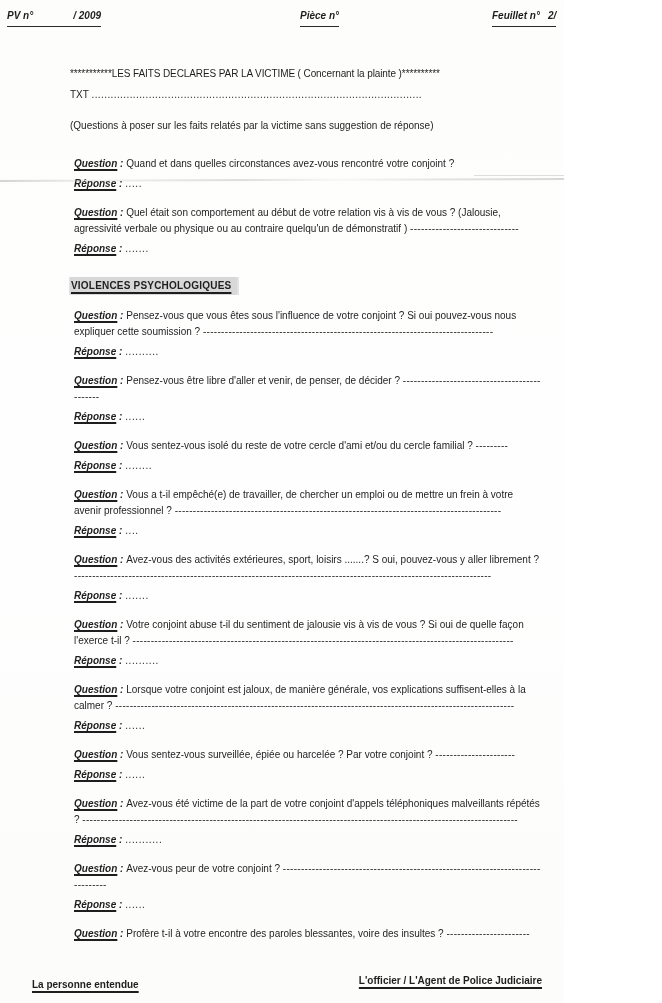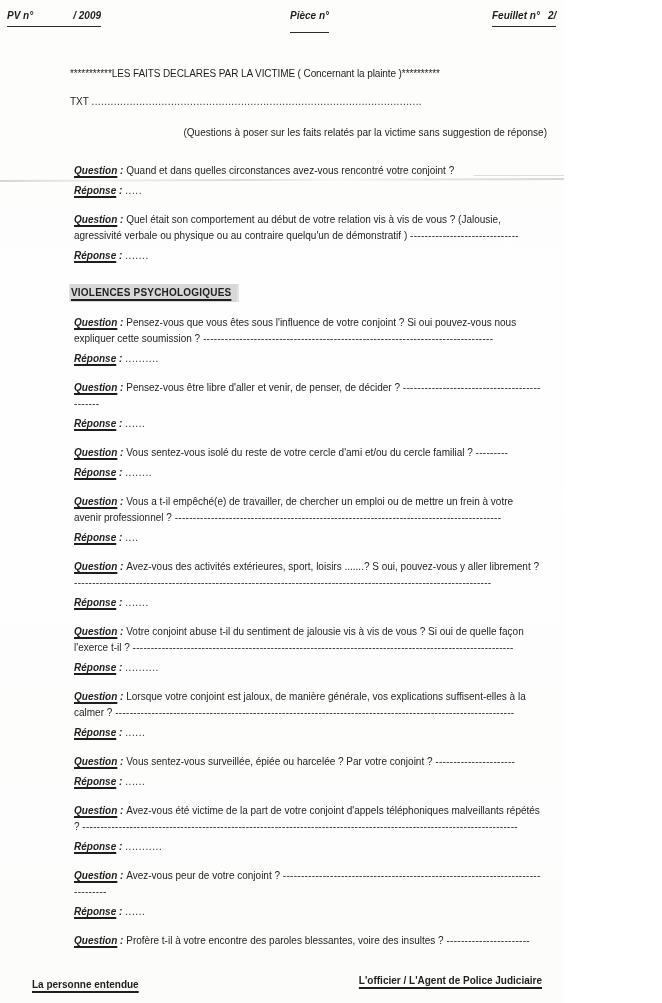--- a/index.html
+++ b/index.html
@@ -21,29 +21,29 @@
   
   .doc-header {
     position: relative;
     height: 30px;
     font-weight: bold;
     font-style: italic;
   }
   .hdr-item { position: absolute; top: 8px; white-space: nowrap; }
   .hdr-pv { left: 7px; border-bottom: 1.5px solid #2a2a2a; padding-bottom: 2px; }
   .hdr-gap { display: inline-block; width: 40px; }
-  .hdr-piece { left: 290px; border-bottom: 1.5px solid #2a2a2a; padding-bottom: 8px; }
+  .hdr-piece { left: 300px; border-bottom: 1.5px solid #2a2a2a; padding-bottom: 2px; }
   .hdr-feuillet { left: 492px; border-bottom: 1.5px solid #2a2a2a; padding-bottom: 2px; }
   .feuillet-val { padding-left: 8px; }
   
   .doc-body { margin: 0 17px 0 70px; }
   .doc-title { margin-top: 36px; white-space: nowrap; letter-spacing: -0.1px; }
-  .txt-line { margin-top: 12px; white-space: nowrap; overflow: hidden; }
+  .txt-line { margin-top: 5px; white-space: nowrap; overflow: hidden; }
   .txt-dots { letter-spacing: 0.4px; color: #2d2d2d; }
-  .note { margin-top: 15px; text-align: right; }
+  .note { margin-top: 15px; }
   
   .section-heading {
     display: inline-block;
     margin-top: 16px;
     font-weight: bold;
     background: #d8d8d8;
     box-shadow: 2px 0 0 #e3e3e3, -1px 0 0 #e3e3e3;
     padding: 1px 6px 1px 1px;
     text-decoration: underline;
     text-decoration-thickness: 1.5px;

